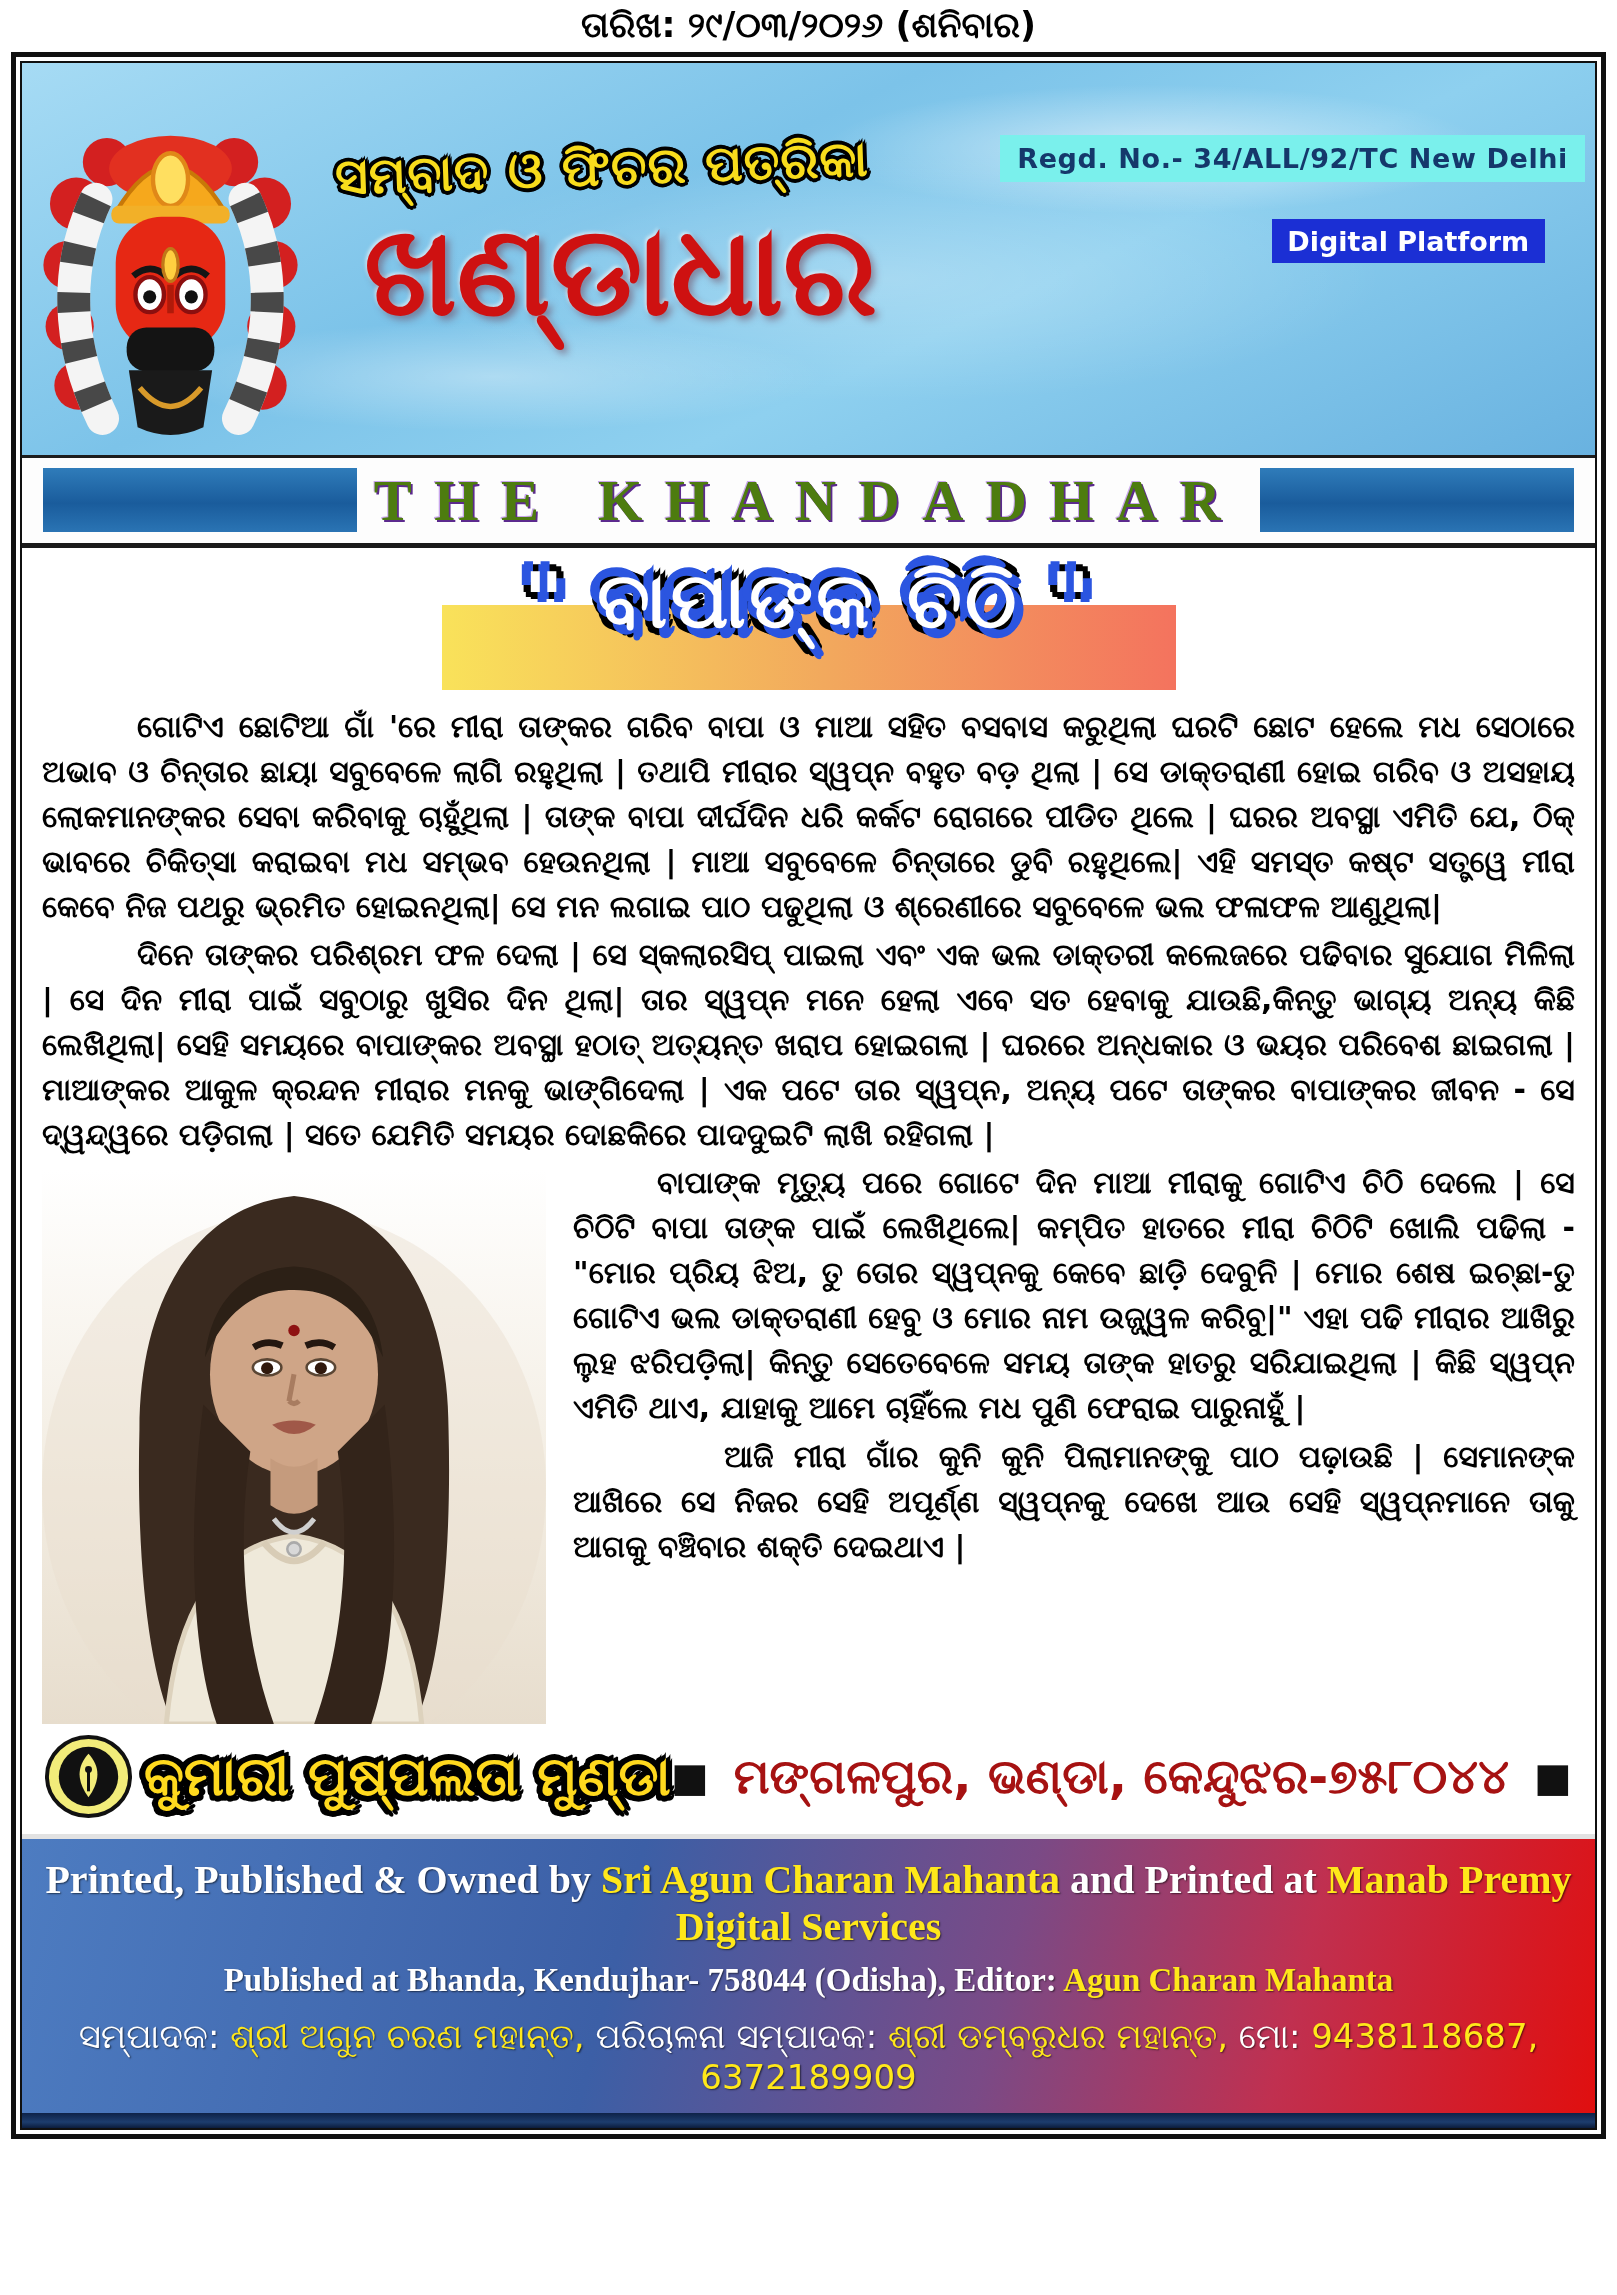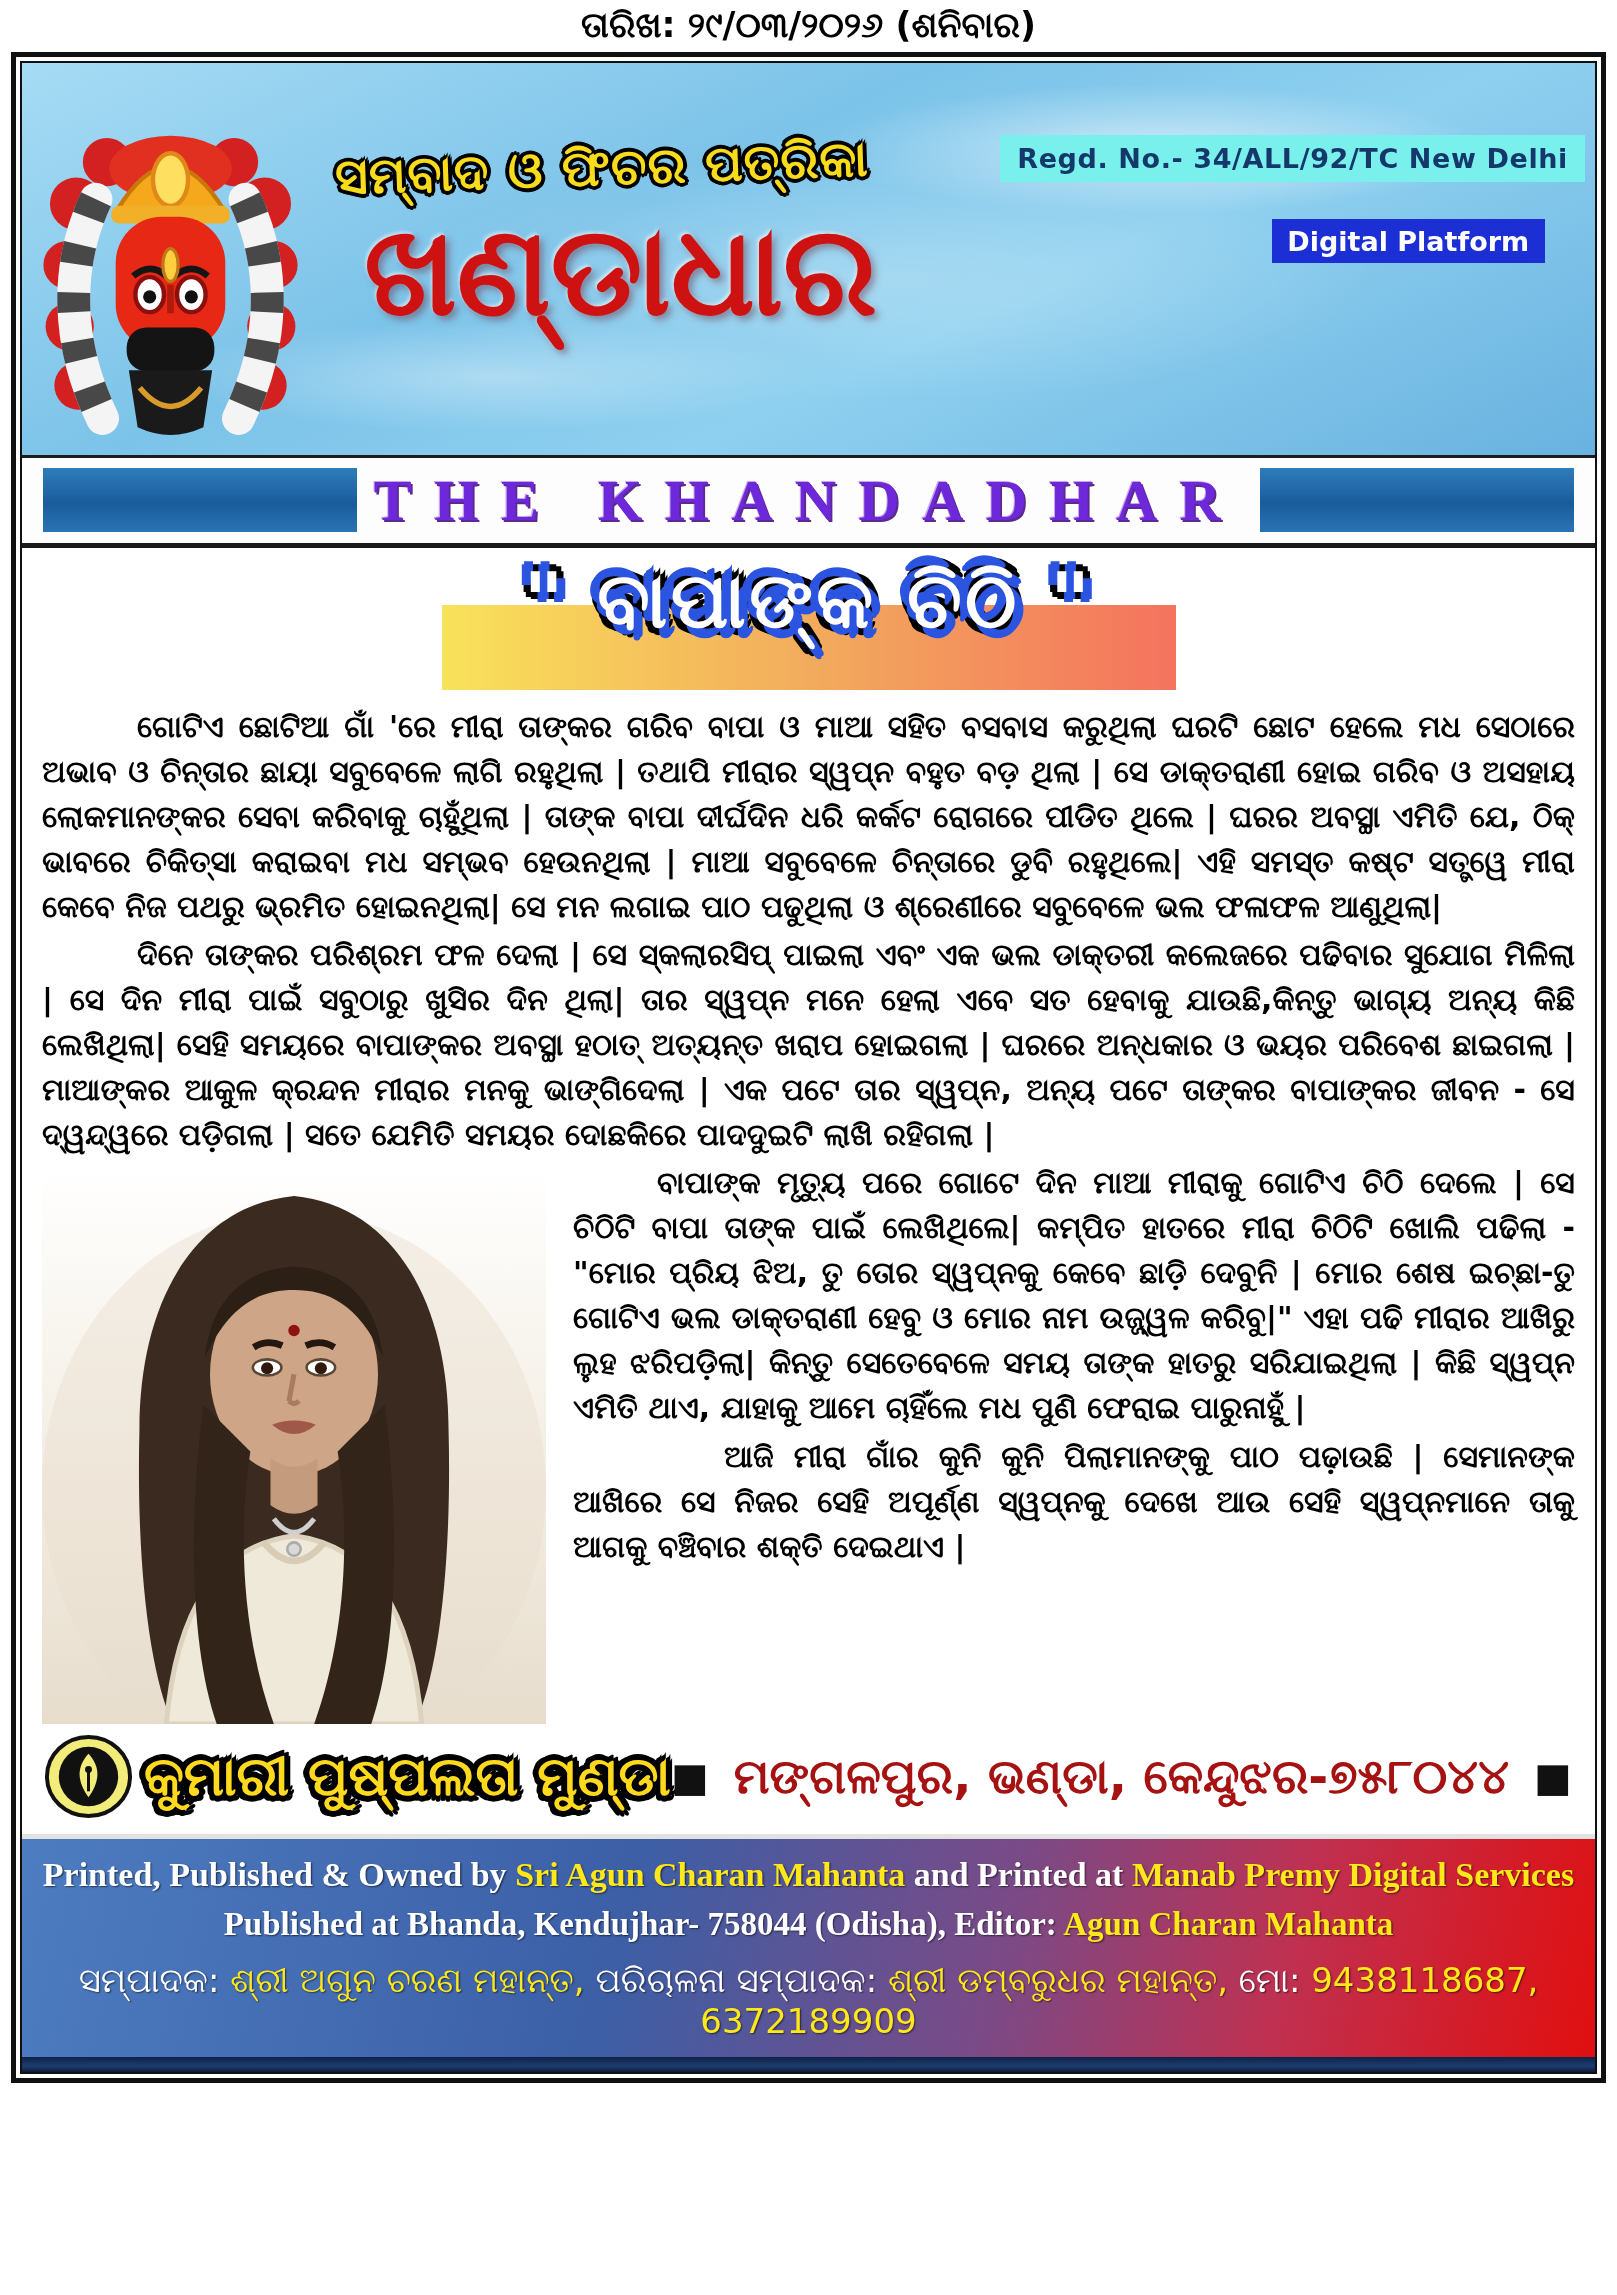--- a/index.html
+++ b/index.html
@@ -55,21 +55,21 @@
     display:flex; align-items:center; justify-content:center;
   }
   .banner-side{
     position:absolute; top:10px; height:64px; width:314px;
     background:linear-gradient(180deg,#2f7cba 0%,#1a5c9c 55%,#2a74b4 100%);
   }
   .banner-side.left{ left:21px; }
   .banner-side.right{ right:21px; }
   .banner-text{
     font-family:"Liberation Serif","DejaVu Serif",serif;
-    font-size:57px; font-weight:bold; color:#6d28d9; letter-spacing:22.4px;
+    font-size:57px; font-weight:bold; color:#4d7c0f; letter-spacing:22.4px;
     text-shadow:1.7px 1.7px 0 #5c2a8e, -1.1px -1.1px 0 #c9a6ec; z-index:1; white-space:nowrap;
   }
 
   
   .title-wrap{ position:relative; height:141px; margin-top:4.5px; }
   .title-bar{
     position:absolute; left:50%; transform:translateX(-50%); top:52px;
     width:734px; height:85px;
     background:linear-gradient(90deg,#f9e25a 0%,#f2a95d 52%,#f4735e 100%);
   }
@@ -110,21 +110,21 @@
   }
   .sq-bullet{ color:#111; font-size:40px; line-height:1; }
 
   
   .footer{
     margin-top:7.8px; border-top:5px solid #e2e2e2;
     background:linear-gradient(104deg,#4d7cc1 0%,#3c5fa6 38%,#7a4a86 62%,#c03050 80%,#e00f0f 100%);
     text-align:center; padding:17px 11.2px 9px;
   }
   .footer .l1,.footer .l2{
-    font-family:"Liberation Serif","DejaVu Serif",serif; font-weight:bold; font-size:34px;
+    font-family:"Liberation Serif","DejaVu Serif",serif; font-weight:bold; font-size:40px;
     text-shadow:1.1px 1.1px 1.7px rgba(0,0,0,.55);
   }
   .footer .l2{ margin-top:12.3px; font-size:33px; }
   .footer .l3{
     font-family:"DejaVu Sans","Liberation Sans",sans-serif; font-weight:normal; font-size:34px;
     margin-top:17px; padding-bottom:6.7px; text-shadow:1.1px 1.1px 1.7px rgba(0,0,0,.55);text-align:center;
   }
   .footer-strip{ height:15.7px; background:linear-gradient(180deg,#0e2248,#1d3d6e 60%,#0b1c3c); }
 </style>
 </head>

